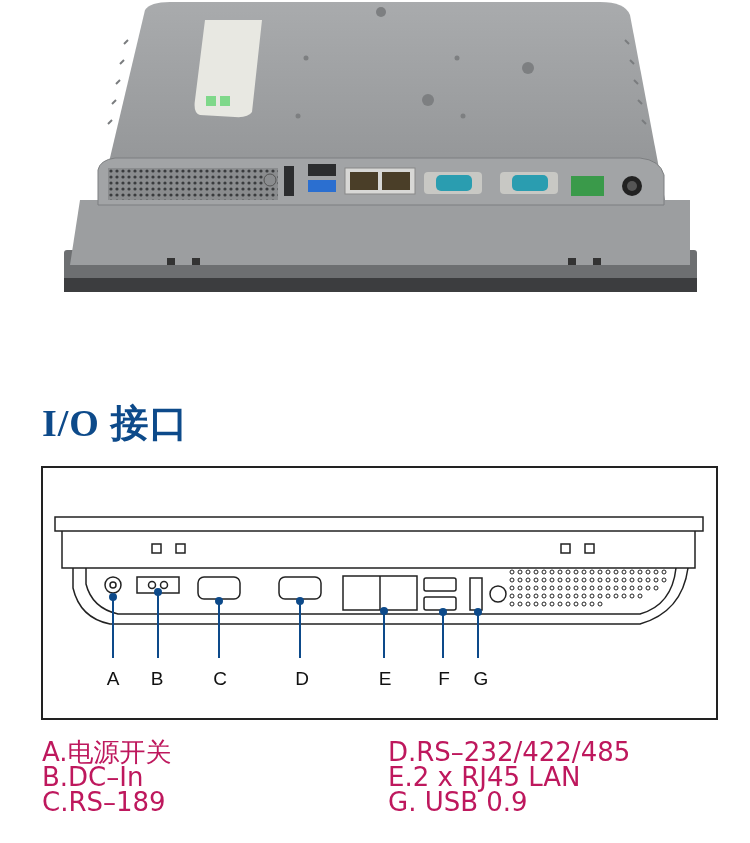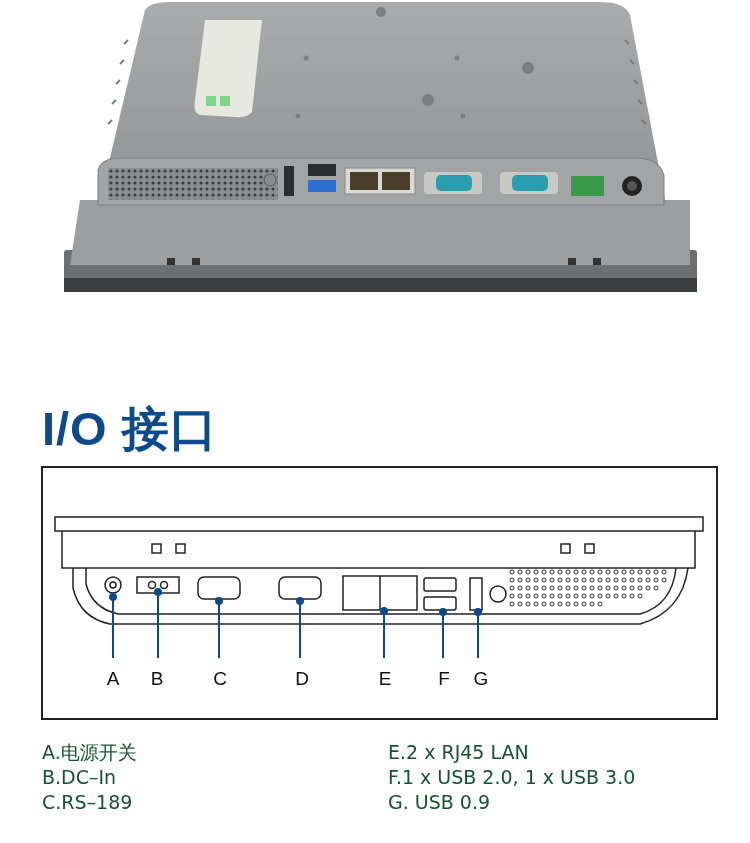--- a/index.html
+++ b/index.html
@@ -1,23 +1,23 @@
 <!DOCTYPE html>
 <html><head>
 <meta charset="utf-8">
 <style>
   html,body{margin:0;padding:0;background:#fff;}
   body{width:750px;height:843px;position:relative;overflow:hidden;font-family:"Liberation Sans",sans-serif;}
   .abs{position:absolute;}
   
   .photo{left:0;top:0;width:750px;height:300px;}
-  .title{left:42px;top:398px;font-size:47px;font-weight:bold;color:#0d4a8a;font-family:Liberation Sans, sans-serif;letter-spacing:1px;}
+  .title{left:42px;top:398px;font-size:38px;font-weight:bold;color:#0d4a8a;font-family:Liberation Serif, serif;letter-spacing:1px;}
   .diagram-frame{left:41px;top:466px;width:677px;height:254px;border:2px solid #222;box-sizing:border-box;background:#fff;}
   .lbl{position:absolute;font-size:19px;color:#111;font-family:"Liberation Sans",sans-serif;transform:translateX(-50%);}
-  .legend{font-size:19px;color:#14532d;line-height:25px;font-family:"DejaVu Sans",sans-serif;}
+  .legend{font-size:26px;color:#be185d;line-height:25px;font-family:"DejaVu Sans",sans-serif;}
   .legend div{white-space:nowrap;}
 </style>
 </head>
 <body>
 
 <div class="abs photo">
   <svg width="750" height="300" viewBox="0 0 750 300">
     <defs>
       <linearGradient id="body" x1="0" y1="0" x2="0" y2="1">
         <stop offset="0" stop-color="#a9abad"></stop>
@@ -253,16 +253,16 @@
   <span class="lbl" style="left:401px;top:200px">F</span>
   <span class="lbl" style="left:438px;top:200px">G</span>
 </div>
 
 <div class="abs legend" style="left:42px;top:740px">
   <div>A.电源开关</div>
   <div>B.DC–In</div>
   <div>C.RS–189</div>
 </div>
 <div class="abs legend" style="left:388px;top:740px">
+  <div>D.RS–232/422/485</div>
   <div>E.2 x RJ45 LAN</div>
-  <div>F.1 x USB 2.0, 1 x USB 3.0</div>
   <div>G. USB 0.9</div>
 </div>
 
 </body></html>

